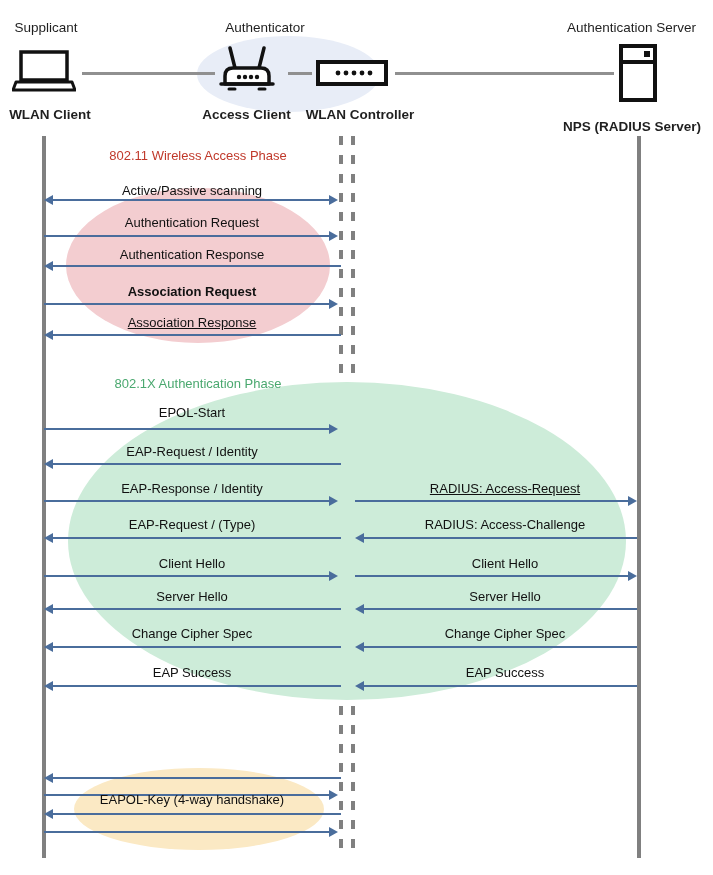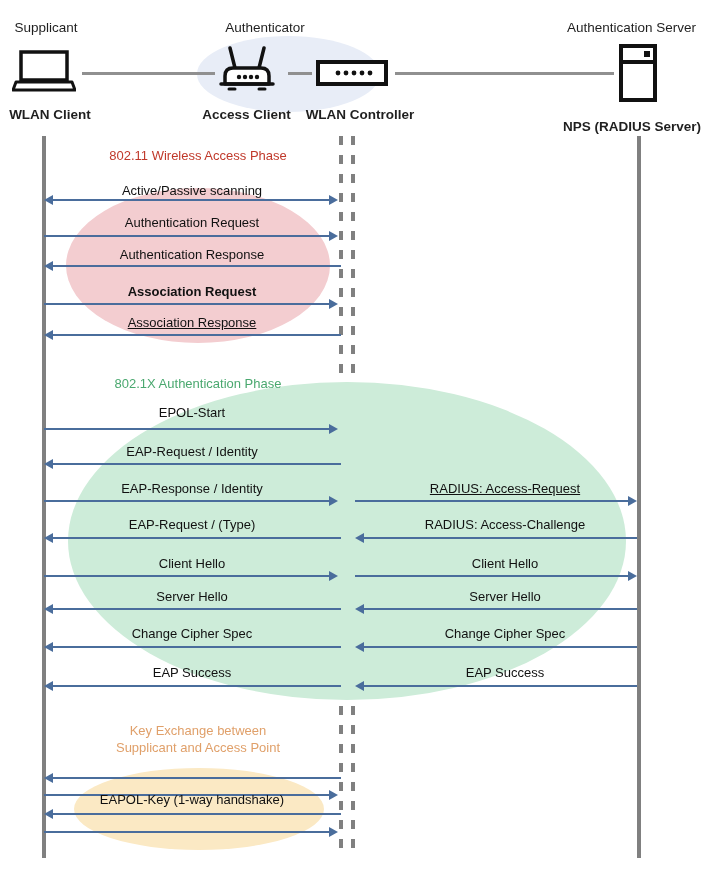--- a/index.html
+++ b/index.html
@@ -245,29 +245,27 @@
   <div class="arrowhead left" style="left:355px; top:642px;"></div>
 
   <div class="msg-label" style="left:52px; top:665px; width:280px;">EAP Success</div>
   <div class="msg" style="left:53px; top:685px; width:288px;"></div>
   <div class="arrowhead left" style="left:44px; top:681px;"></div>
   <div class="msg-label" style="left:370px; top:665px; width:270px;">EAP Success</div>
   <div class="msg" style="left:364px; top:685px; width:273px;"></div>
   <div class="arrowhead left" style="left:355px; top:681px;"></div>
 
   <div class="phase-ellipse" style="left:74px; top:768px; width:250px; height:82px; background:#fbe9c4;"></div>
-  <div class="phase-caption" style="left:66px; top:722px; width:264px; color:#e0a06a;">Key Exchange between
-Supplicant and Access Point</div>
 
   <div class="msg" style="left:53px; top:777px; width:288px;"></div>
   <div class="arrowhead left" style="left:44px; top:773px;"></div>
 
   <div class="msg" style="left:44px; top:794px; width:291px;"></div>
   <div class="arrowhead right" style="left:329px; top:790px;"></div>
 
-  <div class="msg-label" style="left:52px; top:792px; width:280px;">EAPOL-Key (1-way handshake)</div>
+  <div class="msg-label" style="left:52px; top:792px; width:280px;">EAPOL-Key (4-way handshake)</div>
   <div class="msg" style="left:53px; top:813px; width:288px;"></div>
   <div class="arrowhead left" style="left:44px; top:809px;"></div>
 
   <div class="msg" style="left:44px; top:831px; width:291px;"></div>
   <div class="arrowhead right" style="left:329px; top:827px;"></div>
 
 </div>
 
 </body></html>

